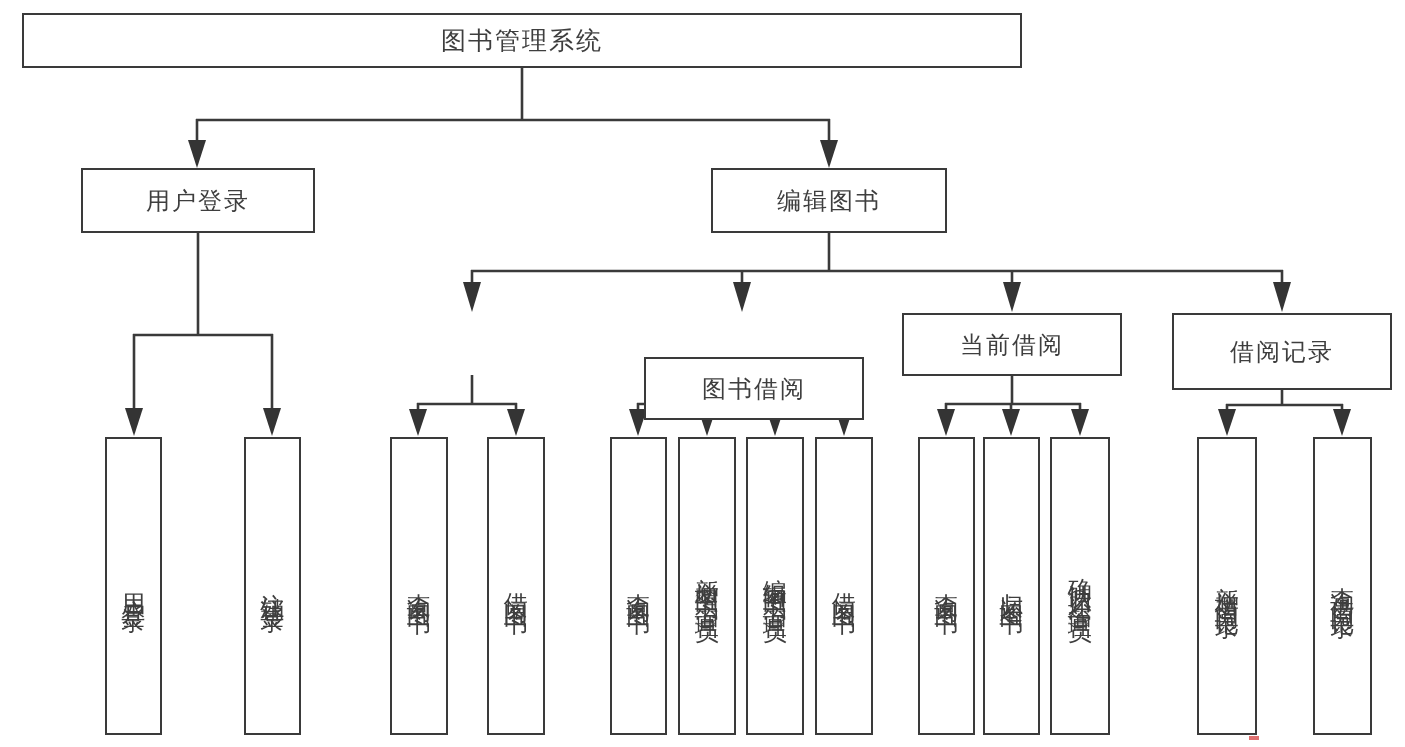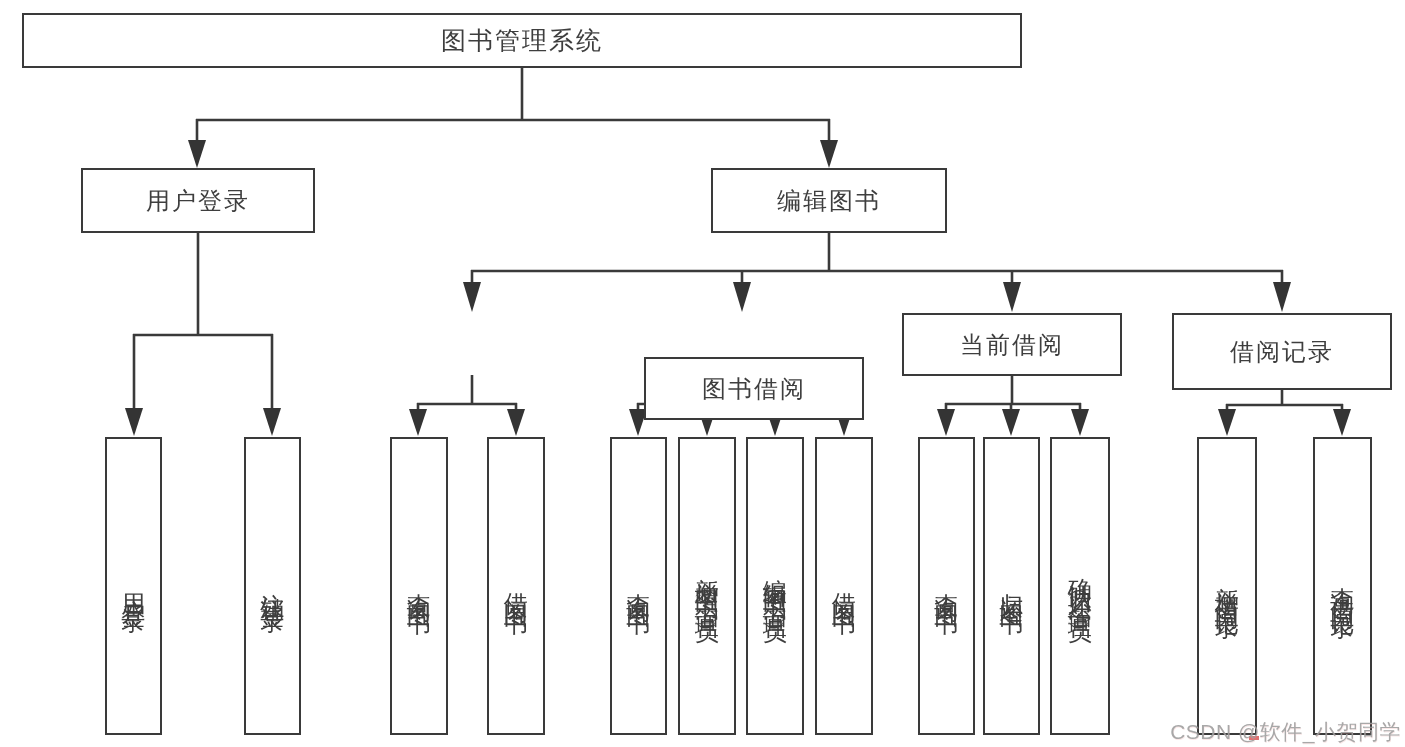--- a/index.html
+++ b/index.html
@@ -171,15 +171,14 @@
   </div>
 
   <div class="node leaf" style="left:1197px; top:437px; width:60px; height:298px;">
     <span>新增借阅记录</span>
   </div>
   <div class="node leaf" style="left:1313px; top:437px; width:59px; height:298px;">
     <span>查询借阅记录</span>
   </div>
 
   <div class="red-dash"></div>
-  <div class="watermark">CSDN @软件_小贺同学</div>
 
 </div>
 
 </body></html>

